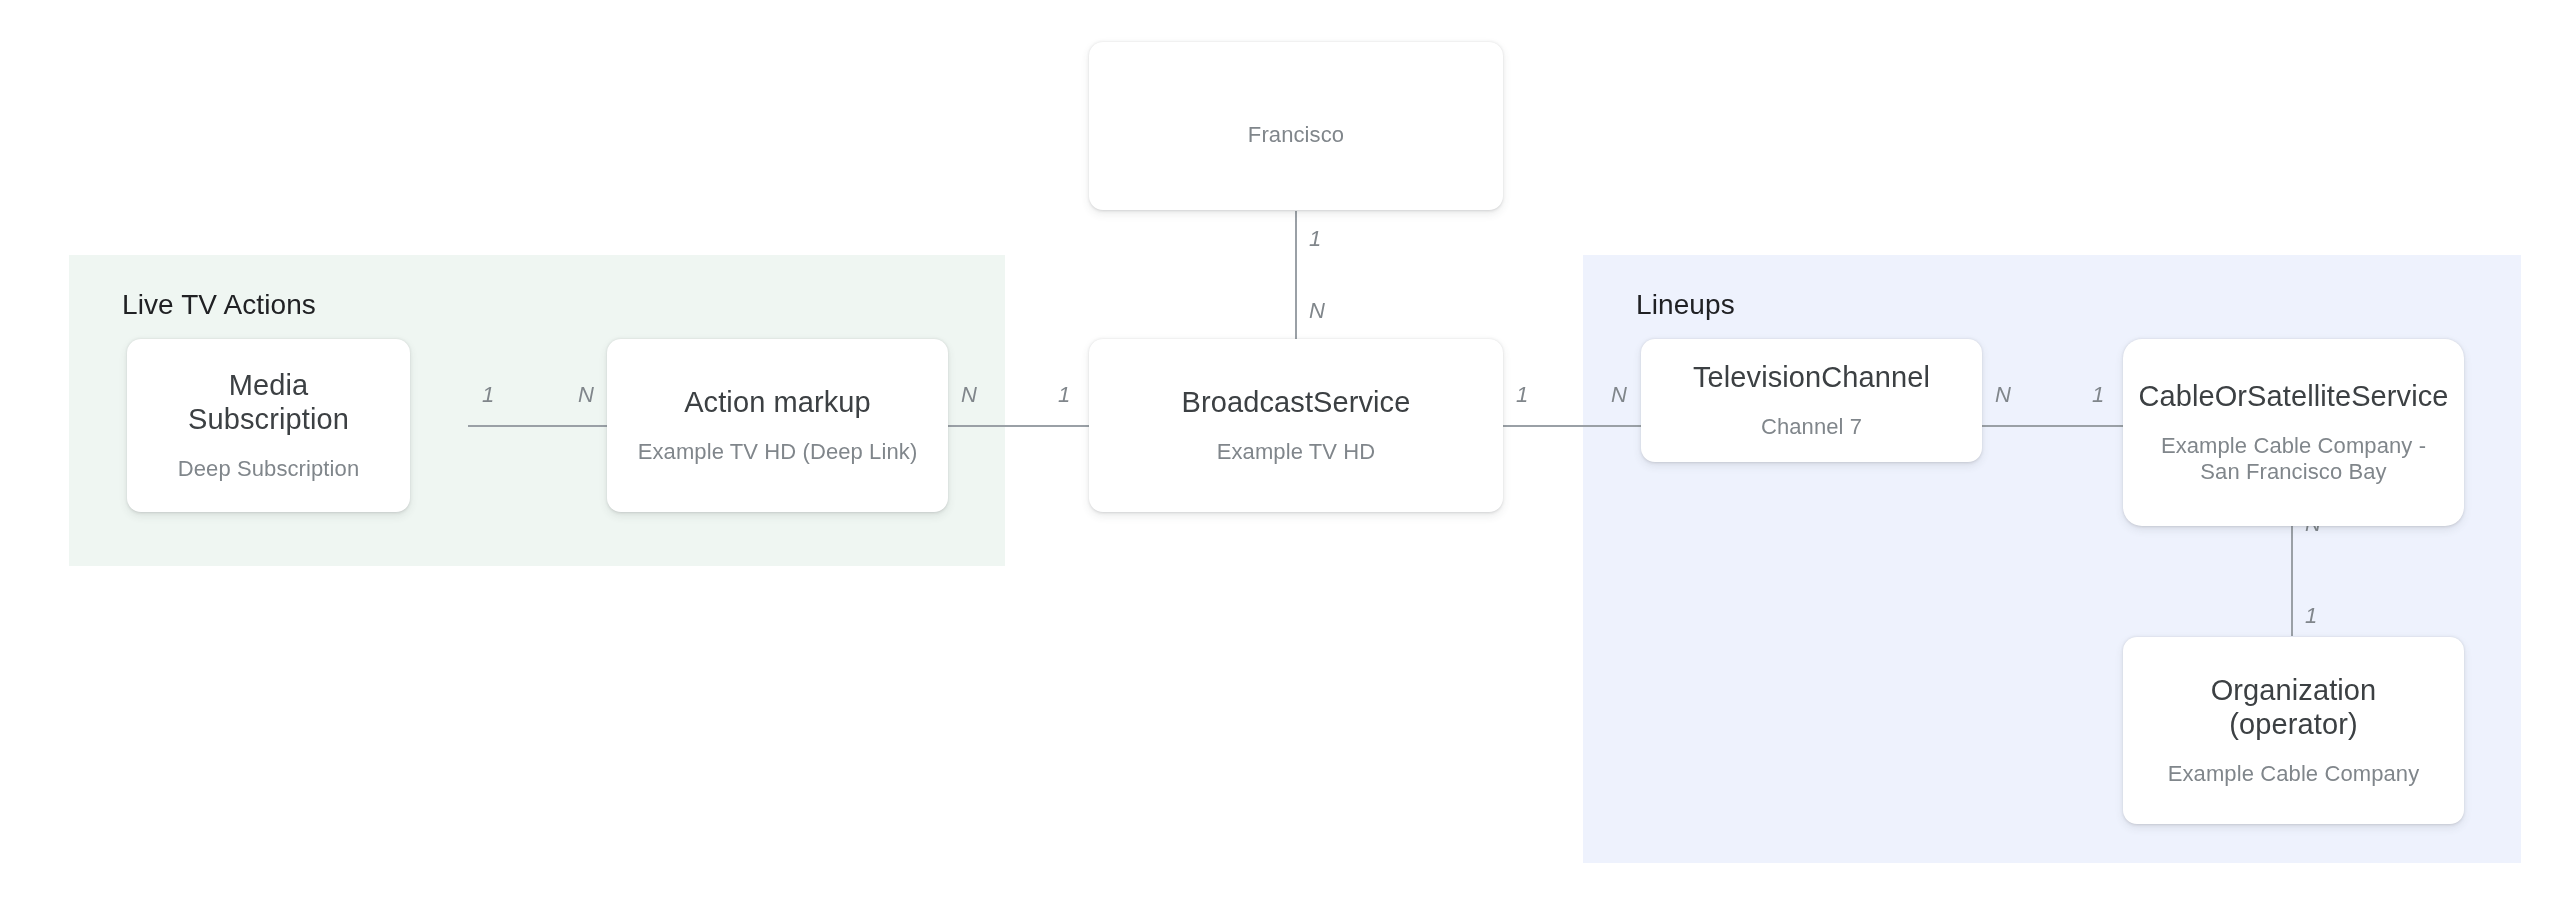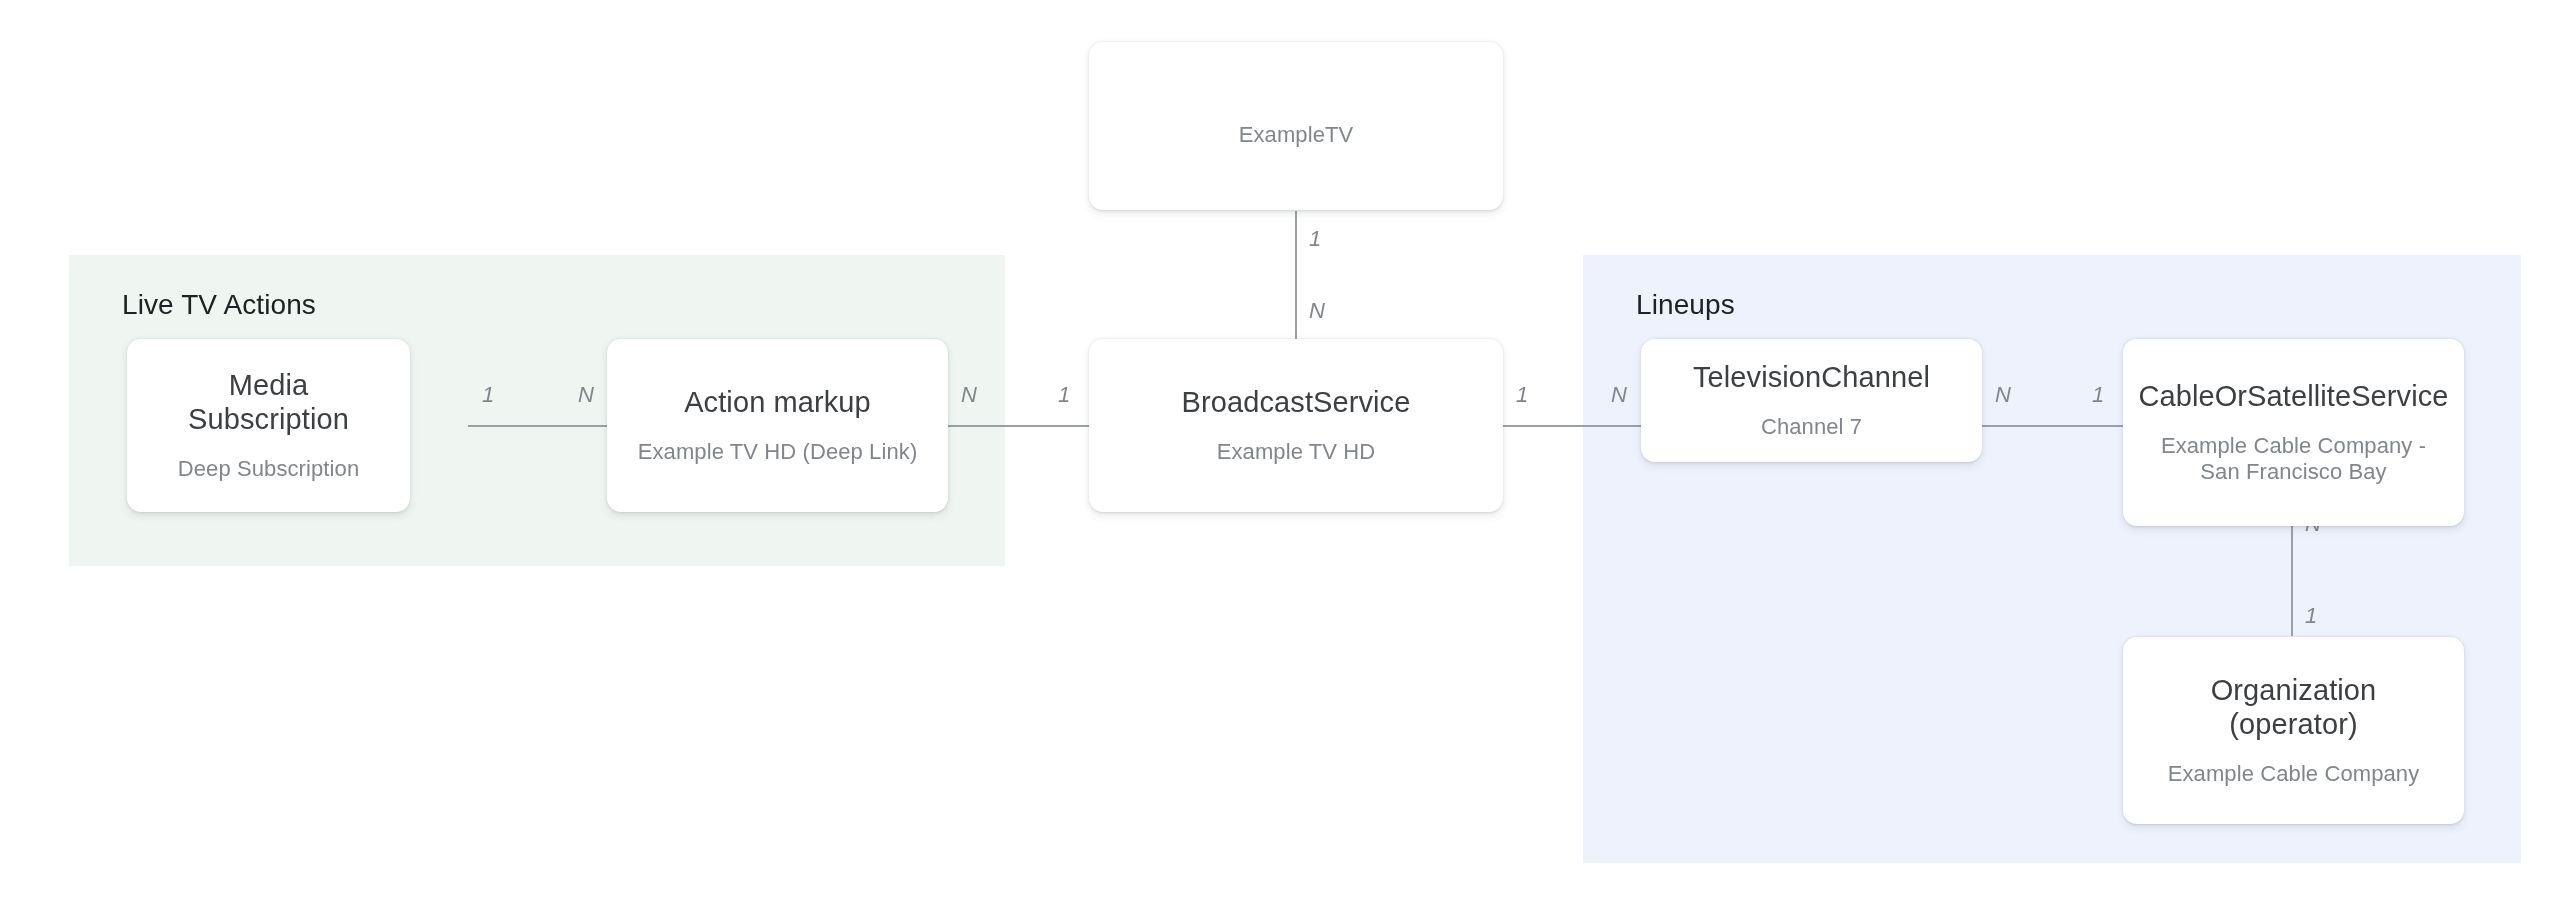--- a/index.html
+++ b/index.html
@@ -106,21 +106,21 @@
     line-height: 1.22;
     letter-spacing: 0.1px;
   }
 
   
   #node-organization-network { left: 1089px; top: 42px;  width: 414px; height: 168px; }
   #node-media-subscription   { left: 127px;  top: 339px; width: 283px; height: 173px; }
   #node-action-markup        { left: 607px;  top: 339px; width: 341px; height: 173px; }
   #node-broadcast-service    { left: 1089px; top: 339px; width: 414px; height: 173px; }
   #node-television-channel   { left: 1641px; top: 339px; width: 341px; height: 123px; }
-  #node-cable-satellite      { left: 2123px; top: 339px; width: 341px; height: 187px; }
+  #node-cable-satellite      { left: 2123px; top: 339px; width: 341px; height: 187px; border-radius: 19px; }
   #node-organization-operator{ left: 2123px; top: 637px; width: 341px; height: 187px; }
 </style>
 </head>
 <body>
 
 <div id="canvas">
 
   <div class="panel" id="panel-live-tv">
     <div class="panel-title">Live TV Actions</div>
   </div>
@@ -147,21 +147,21 @@
 
   <div class="edge-h" style="left:1982px; top:425px; width:141px;"></div>
   <div class="edge-label" style="left:1995px; top:382px;">N</div>
   <div class="edge-label" style="left:2092px; top:382px;">1</div>
 
   <div class="edge-v" style="left:2291px; top:525px; height:111px;"></div>
   <div class="edge-label" style="left:2305px; top:511px;">N</div>
   <div class="edge-label" style="left:2305px; top:603px;">1</div>
 
   <div class="node" id="node-organization-network">
-    <div class="node-subtitle">ExampleTV</div>
+    <div class="node-subtitle">Francisco</div>
   </div>
 
   <div class="node" id="node-media-subscription">
     <div class="node-title">Media Subscription</div>
     <div class="node-subtitle">Deep Subscription</div>
   </div>
 
   <div class="node" id="node-action-markup">
     <div class="node-title">Action markup</div>
     <div class="node-subtitle">Example TV HD (Deep Link)</div>

